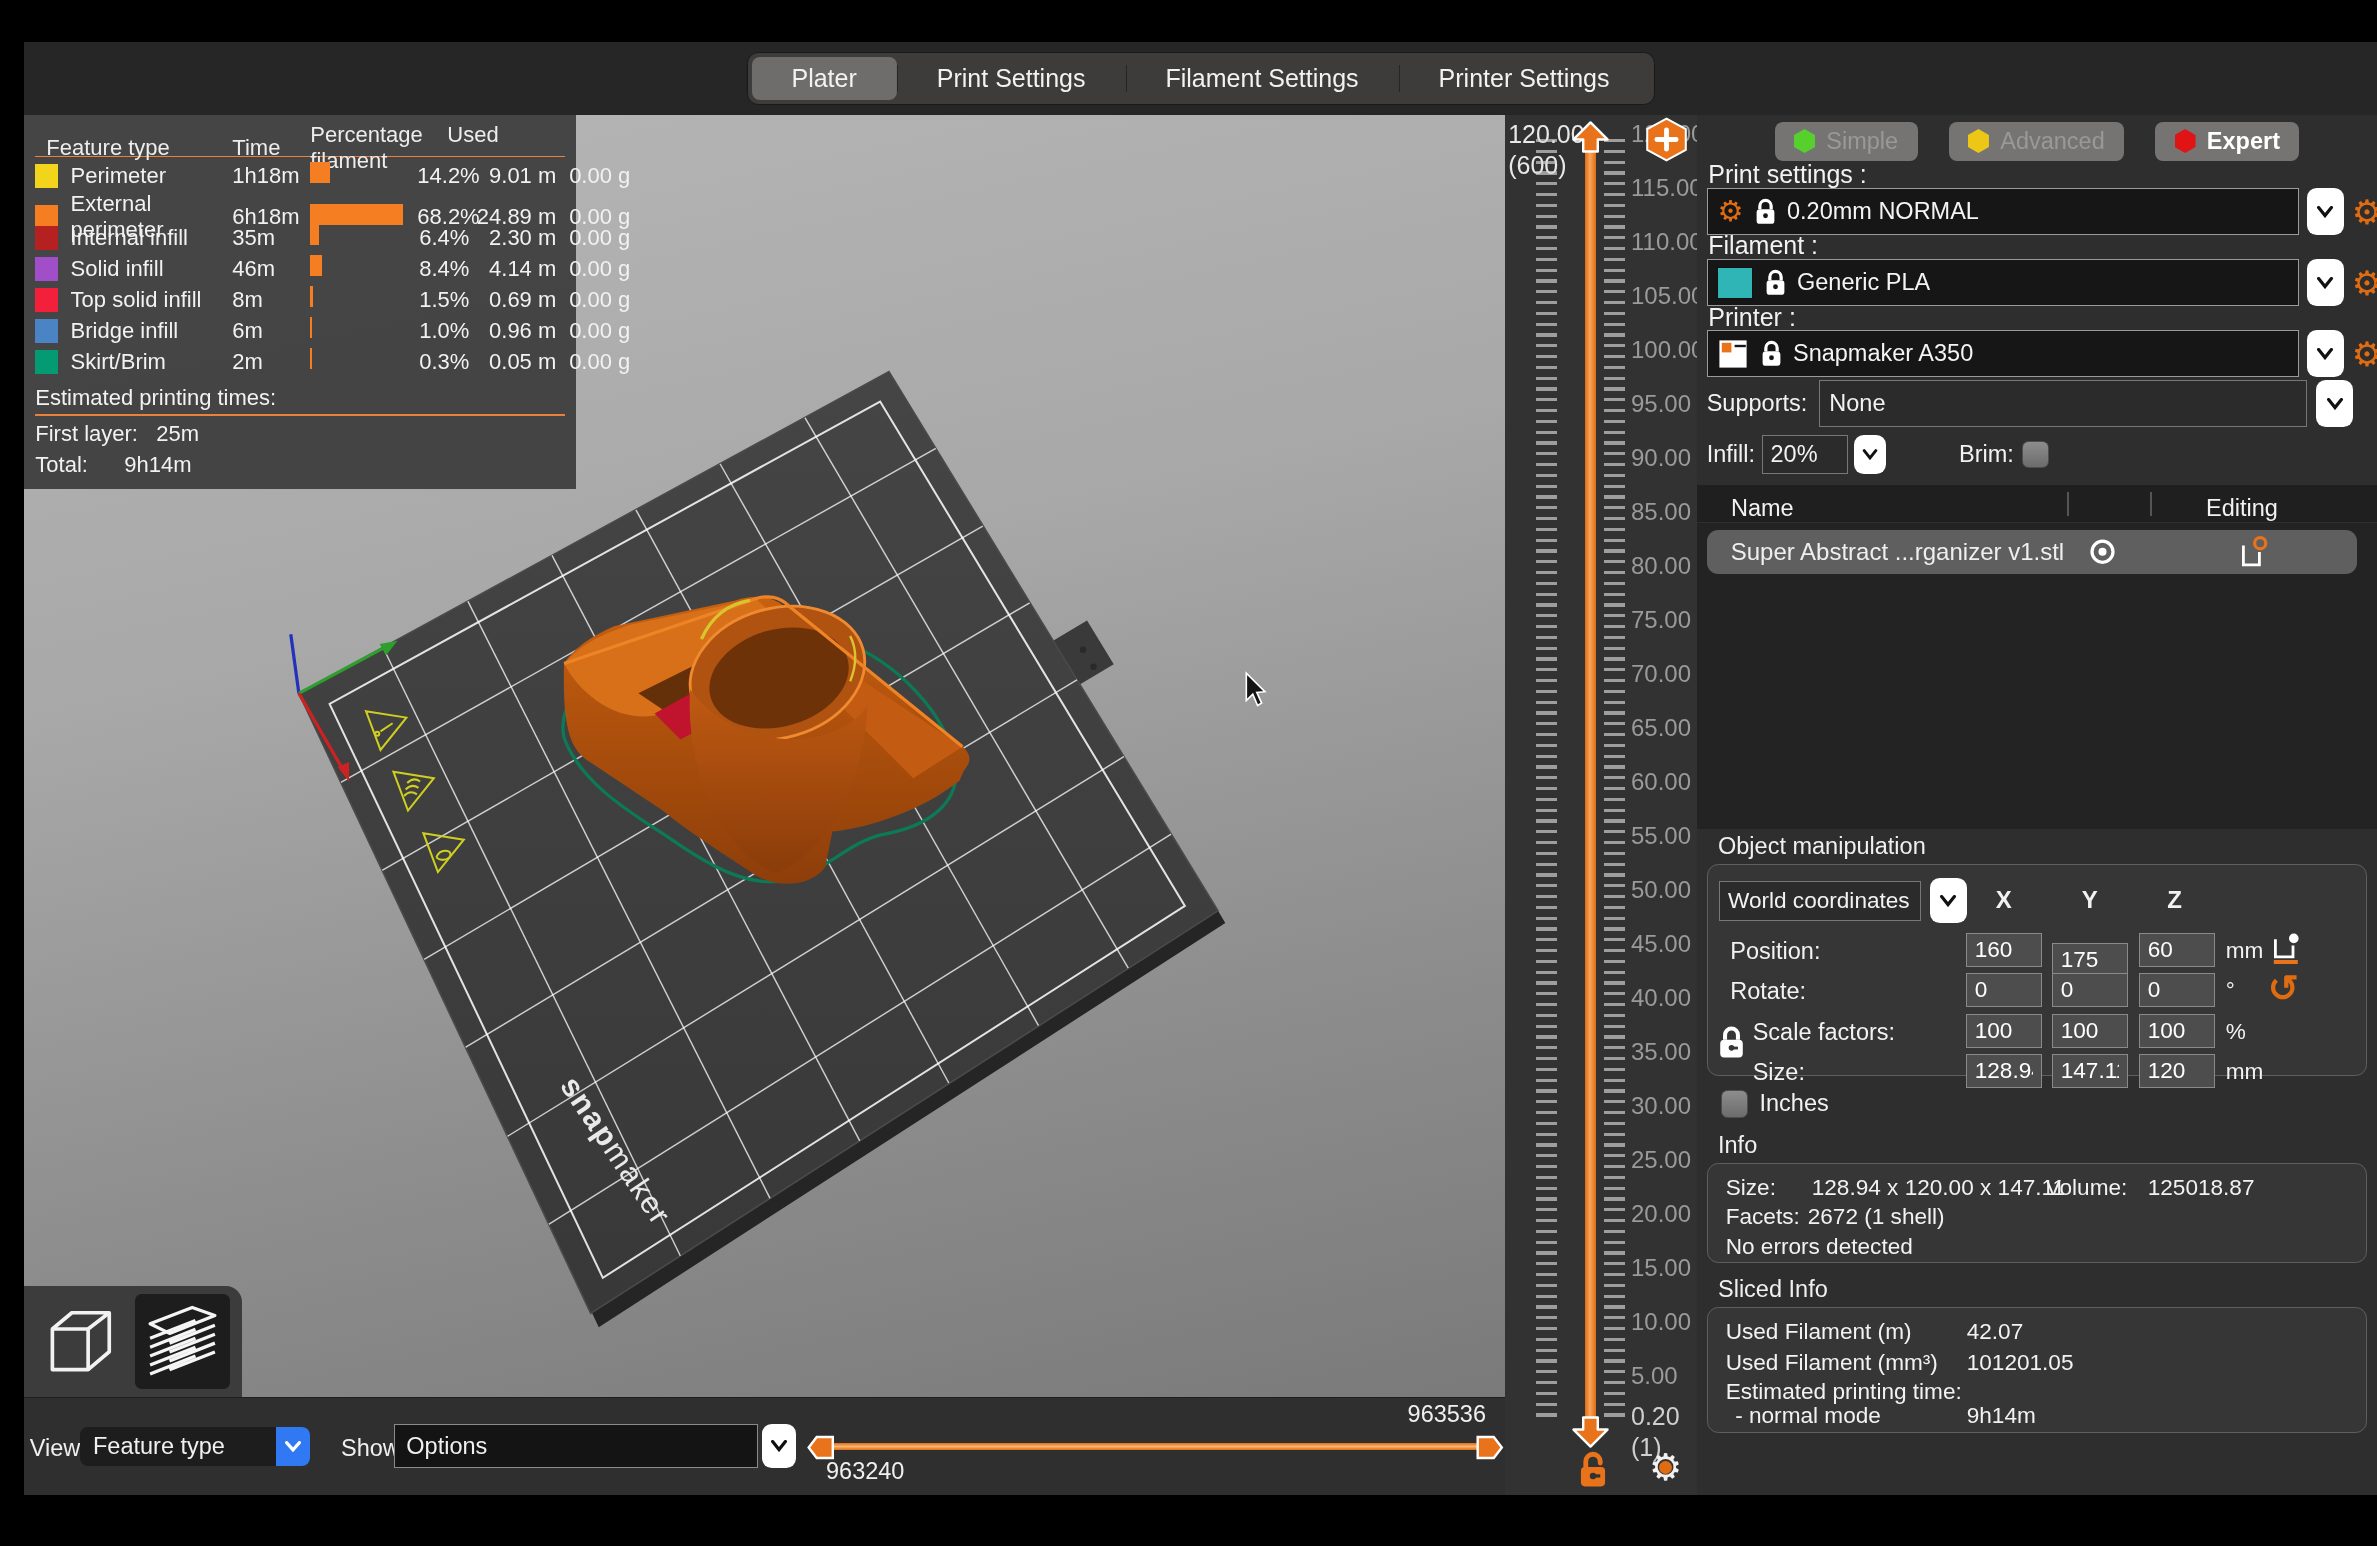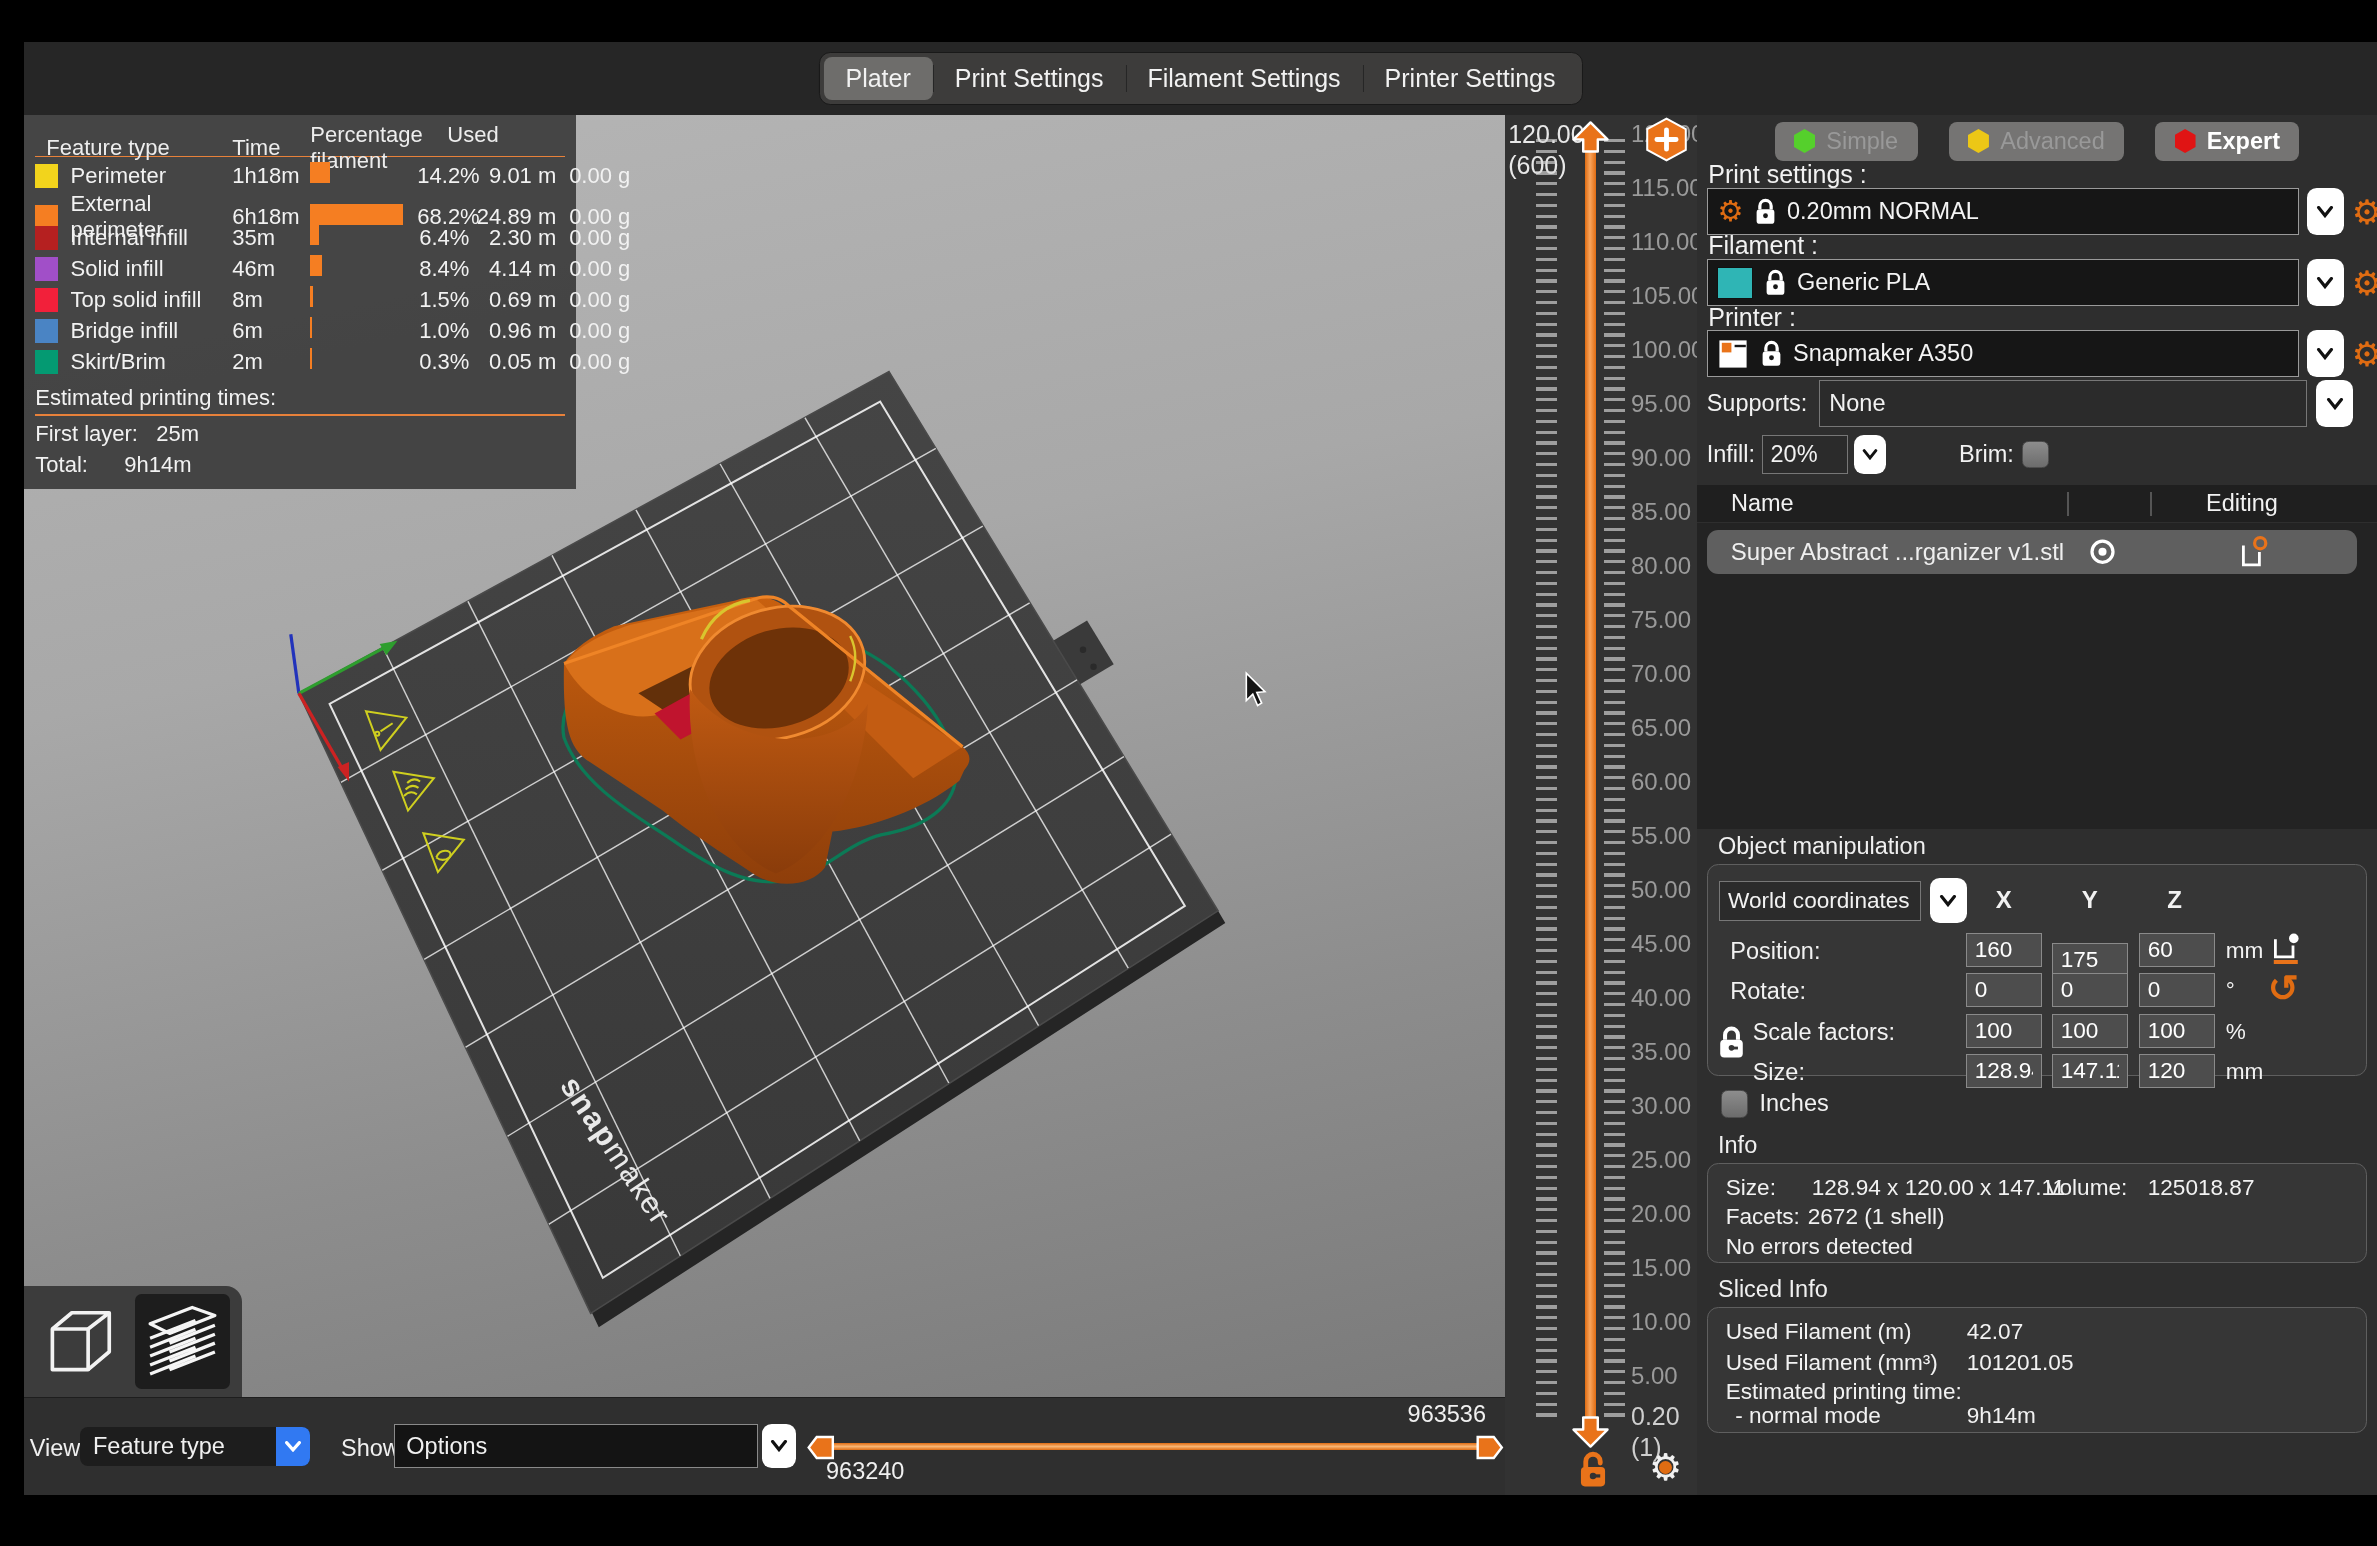--- a/index.html
+++ b/index.html
@@ -2,21 +2,21 @@
 <html style="font-size:13px"><head>
 <meta charset="utf-8">
 <style>
   * { margin:0; padding:0; box-sizing:border-box; }
   html,body { width:2377px; height:1546px; background:#000; font-family:"Liberation Sans", sans-serif; overflow:hidden; }
   .window { position:absolute; left:24px; top:42px; width:2353px; height:1452px; background:#2e2e2e; }
 
   
   .tabbar { position:absolute; left:0; top:0; width:100%; height:73px; background:#262626; }
   .tabgroup { position:absolute; left:50%; top:9.7px; transform:translateX(-50%); display:flex; align-items:stretch; background:#3d3c3b; border:0.8px solid #191919; border-radius:11.3px; padding:4px; height:53px; }
-  .tab { display:flex; align-items:center; padding:0 22px; color:#f2f2f2; font-size:25px; border-radius:8px; position:relative; white-space:nowrap; }
+  .tab { display:flex; align-items:center; padding:0 40px; color:#f2f2f2; font-size:25px; border-radius:8px; position:relative; white-space:nowrap; }
   .tab.active { background:#6e6d6b; }
   .tab + .tab:not(.active)::before { content:""; position:absolute; left:0; top:8px; bottom:8px; width:1.6px; background:#272727; }
 
   
   .main { position:absolute; left:0; top:73px; width:100%; height:1380px; display:flex; }
   .viewport-col { width:1481px; height:100%; position:relative; }
   .viewport { position:absolute; left:0; top:0; width:1481px; height:1282px; background:linear-gradient(168deg,#b6b6b6 0%,#a8a8a8 38%,#8d8d8d 72%,#7a7a7a 100%); overflow:hidden; }
   .scene { position:absolute; left:0; top:0; }
 
   
@@ -67,21 +67,21 @@
   .arrow-btn { width:37px; height:47px; background:#fff; border-radius:9.7px; display:flex; align-items:center; justify-content:center; flex:none; }
   .arrow-btn svg { display:block; }
   .gear { color:#e06c12; font-size:34px; line-height:1; flex:none; }
   .swatch-fil { width:36px; height:32px; background:#2fb5b5; border:0.8px solid #111; }
   .supports-row { position:absolute; left:9.7px; top:265px; width:660px; display:flex; align-items:center; }
   .supports-field { width:488px; height:47px; background:#2b2b2b; border:1.2px solid #777; display:flex; align-items:center; padding:0 9.7px; margin-left:11.3px; }
   .infill-row { position:absolute; left:9.7px; top:320px; width:660px; height:39px; display:flex; align-items:center; }
   .small-field { width:86px; height:39px; background:#2b2b2b; border:1.2px solid #777; display:flex; align-items:center; padding:0 8px; margin-left:6.5px; }
   .arrow-btn.small { width:32px; height:39px; margin-left:6.5px; }
   .checkbox { width:27.5px; height:27.5px; border-radius:6.5px; background:linear-gradient(#8d8d8d,#6c6c6c); border:0.8px solid #4e4e4e; margin-left:8px; }
-  .obj-table-header { position:absolute; left:0; top:370px; width:100%; height:37px; background:#1f1f1f; display:flex; align-items:center; }
+  .obj-table-header { position:absolute; left:0; top:370px; width:100%; height:37px; background:#1f1f1f; display:flex; align-items:flex-end; }
   .obj-table-header .h-name { margin-left:34px; }
   .obj-table-header .sep { position:absolute; top:6.5px; width:1.6px; height:24px; background:#555; }
   .obj-table-header .h-edit { position:absolute; left:509px; }
   .obj-list { position:absolute; left:0; top:408px; width:100%; height:306px; background:#232323; }
   .obj-row { position:absolute; left:9.7px; top:6.5px; width:650px; height:44px; background:#5f5f5f; border-radius:11.3px; display:flex; align-items:center; color:#efefef; }
   .obj-row .oname { margin-left:24px; font-size:24px; }
   .obj-row .eye { position:absolute; left:380px; }
   .obj-row .edit { position:absolute; left:530px; }
   .section-title { position:absolute; left:21px; font-size:23.5px; color:#f0f0f0; }
   .box { position:absolute; left:9.7px; width:660px; border:1.6px solid #5f5f5f; border-radius:11.3px; background:#363636; }

